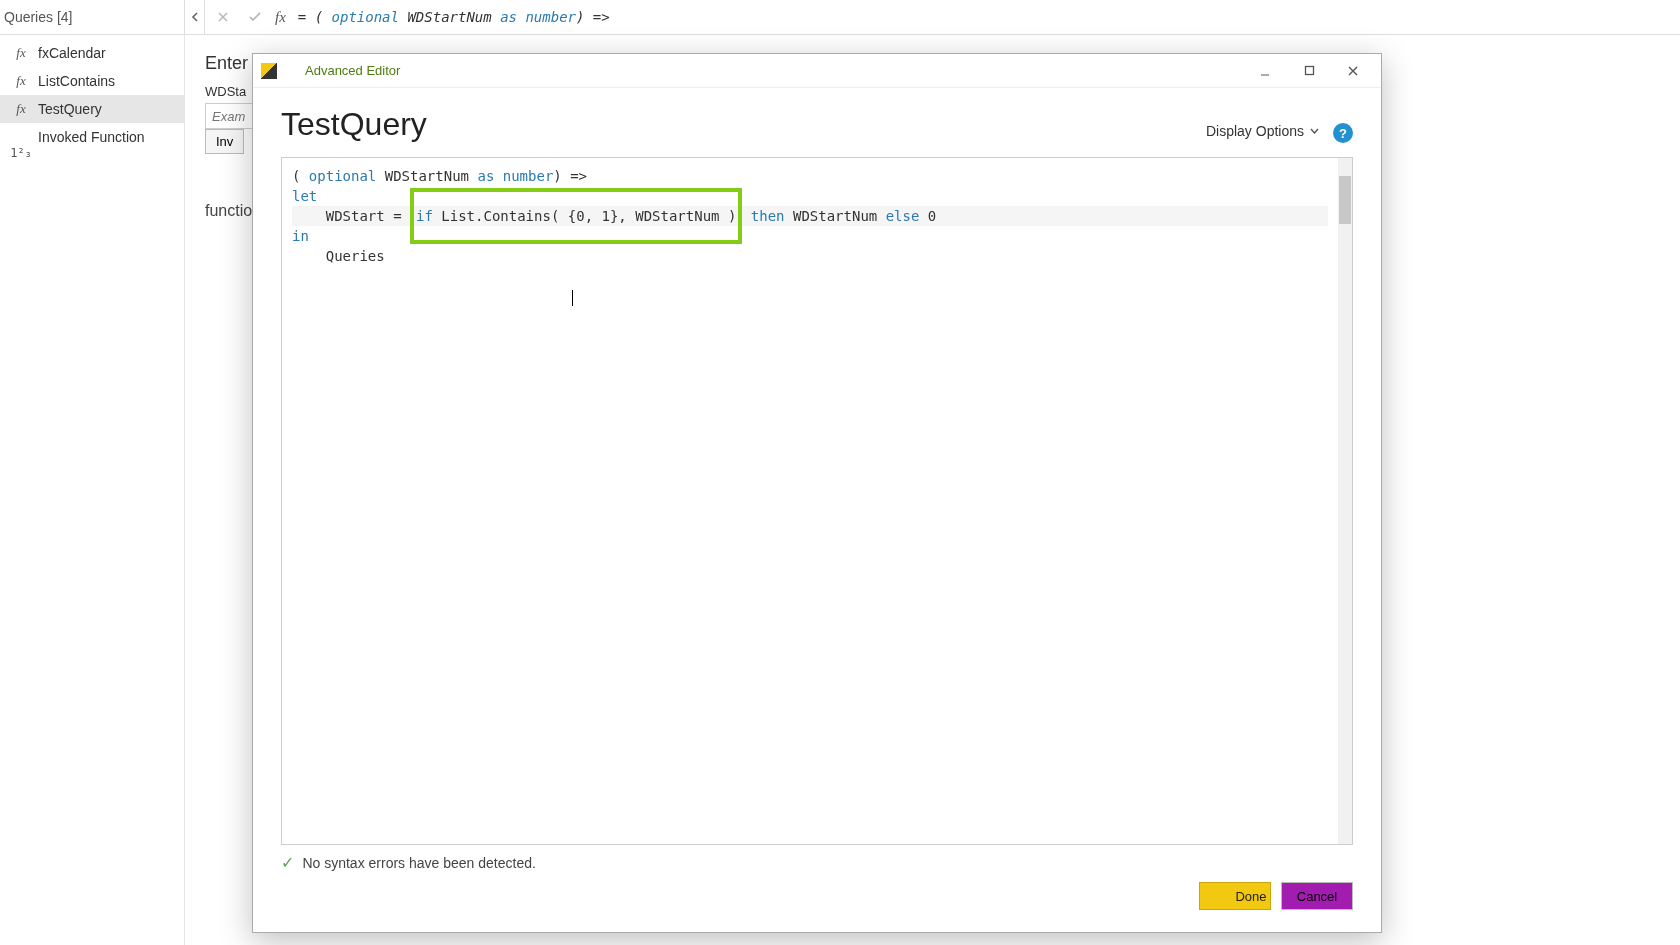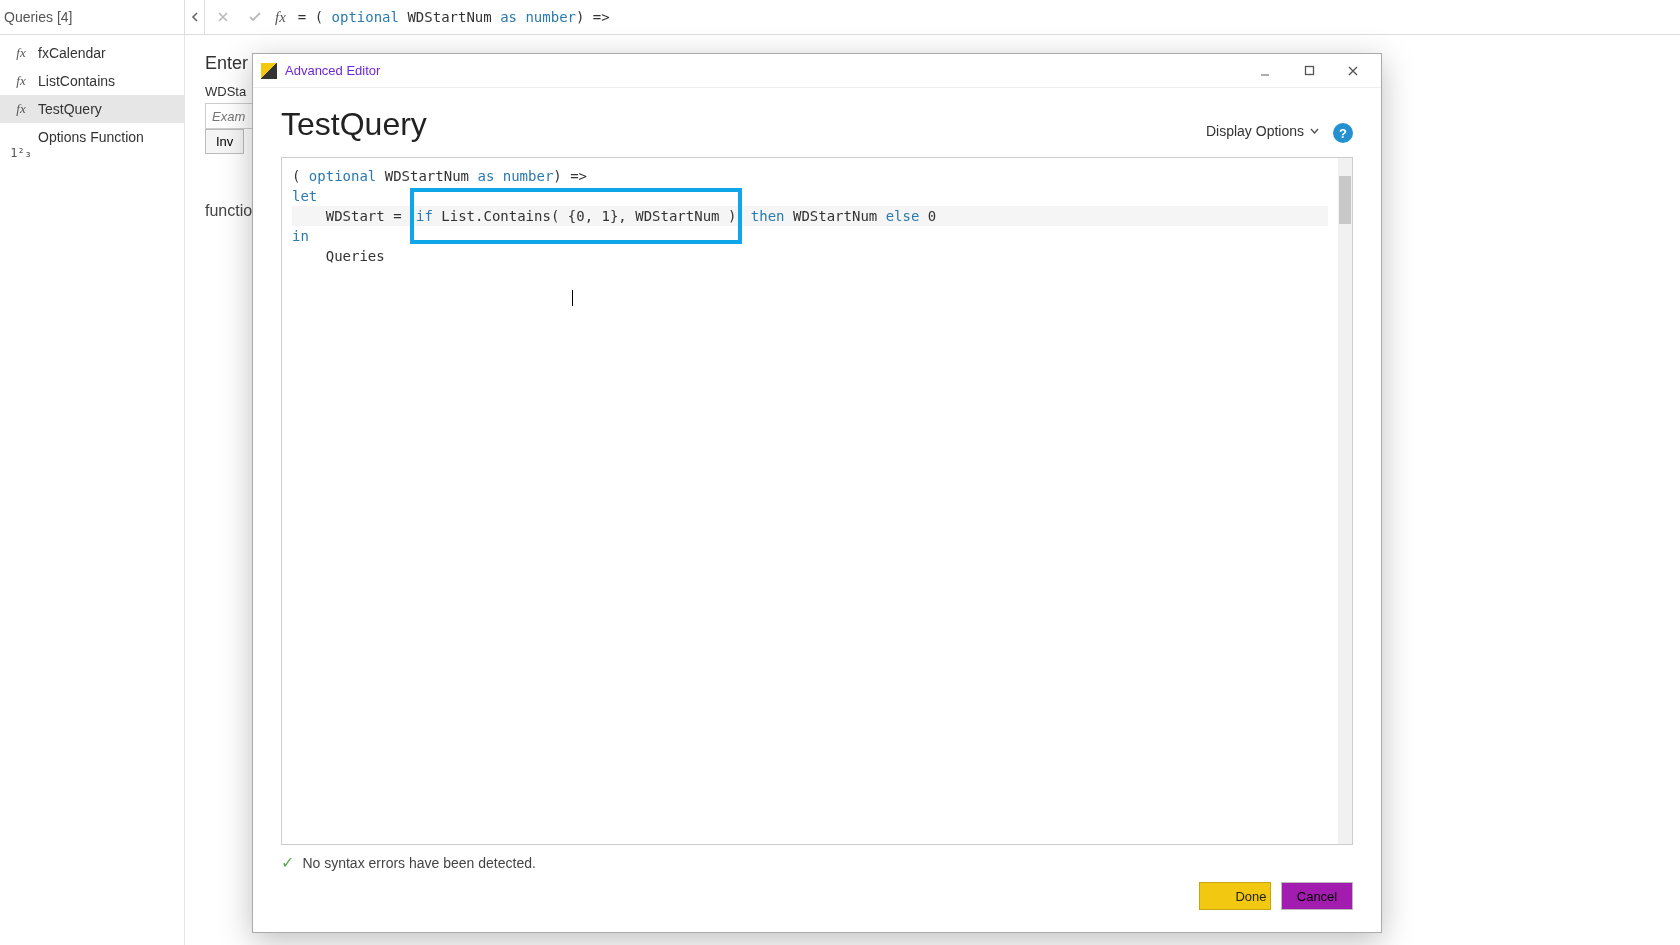--- a/index.html
+++ b/index.html
@@ -62,20 +62,21 @@
     }
     .formula-box {
       flex:1;
       height: 26px;
       display:flex;
       align-items:center;
       padding-left:6px;
       font-family: Consolas, monospace;
       font-size: 14px;
       color:#333;
+      font-style:italic;
     }
     .formula-box .kw { color: #2a7ab0; }
     .formula-box .ty { color: #2a7ab0; }
 
     
     .sidebar {
       position: absolute;
       top: 35px; left: 0; bottom: 0;
       width: 185px;
       border-right: 1px solid #e5e5e5;
@@ -135,21 +136,21 @@
       height: 34px;
       display:flex; align-items:center;
       padding: 0 6px 0 8px;
       border-bottom: 1px solid #eee;
     }
     .dlg-logo {
       width: 16px; height: 16px;
       background: linear-gradient(135deg, #f2c811 50%, #333 50%);
       margin-right: 8px;
     }
-    .dlg-title-text { font-size: 13px; color:#6d28d9; flex:1; }
+    .dlg-title-text { font-size: 13px; color:#4d7c0f; flex:1;margin-left:20px; }
     .dlg-wbtn {
       width: 44px; height: 30px;
       display:flex; align-items:center; justify-content:center;
       color:#555; font-size:13px; cursor:pointer;
     }
 
     .dlg-head {
       display:flex; align-items:flex-end; justify-content:space-between;
       padding: 18px 28px 14px 28px;
     }
@@ -190,21 +191,21 @@
     .code-scroll {
       position:absolute; top:0; right:0; bottom:0;
       width:14px; background:#f1f1f1;
     }
     .code-thumb {
       position:absolute; top:18px; right:1px;
       width:12px; height:48px; background:#c8c8c8;
     }
 
     .highlight-box {
-      border: 4px solid #0ea5e9;
+      border: 4px solid #84cc16;
       padding: 16px 2px;
       display:inline;
     }
 
     .cursor-caret {
       display:inline-block;
       width:1px; height:16px;
       background:#000;
       vertical-align: middle;
       position: relative; top:1px;
@@ -267,21 +268,21 @@
   <div class="query-item">
     <span class="q-icon">fx</span>
     <span>ListContains</span>
   </div>
   <div class="query-item selected">
     <span class="q-icon">fx</span>
     <span>TestQuery</span>
   </div>
   <div class="query-item">
     <span class="q-icon num">1²₃</span>
-    <span>Options Function</span>
+    <span>Invoked Function</span>
   </div>
 </div>
 
 <div class="main-bg">
   <div class="enter-label">Enter </div>
   <div>
     <span class="param-label">WDSta</span>
     <input class="param-input" placeholder="Exam" style="">
   </div>
   <button class="invoke-btn">Inv</button>

